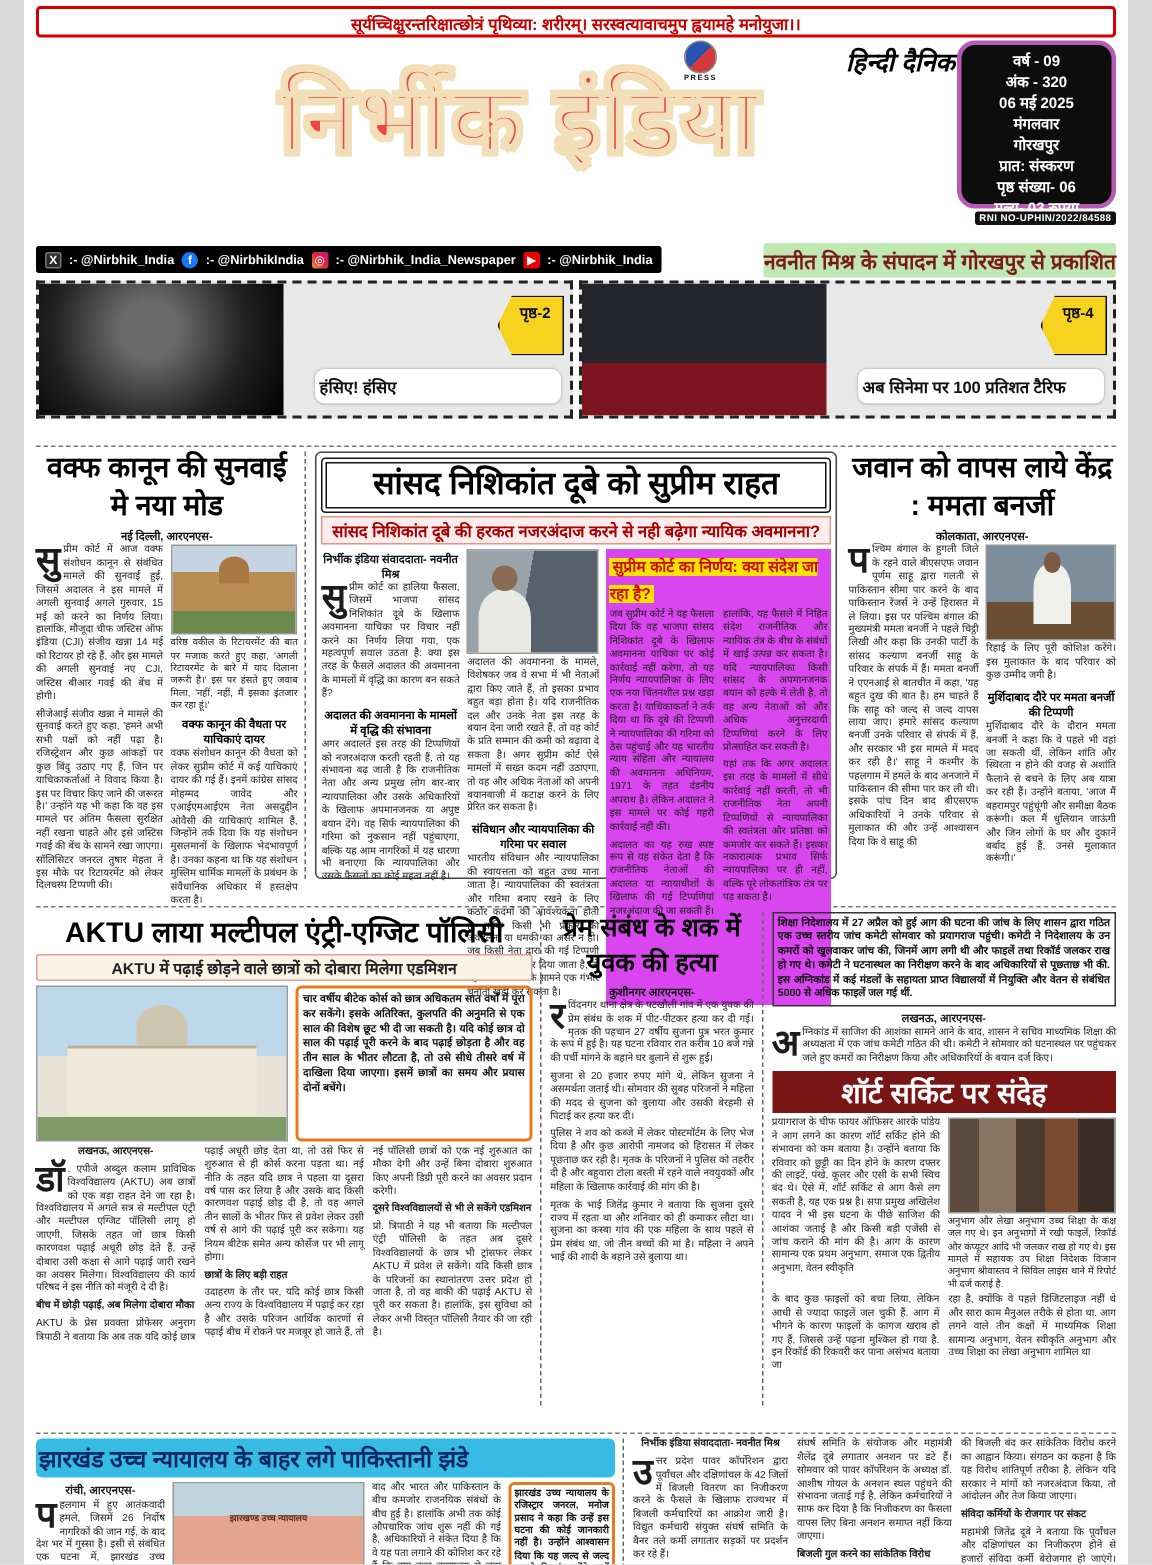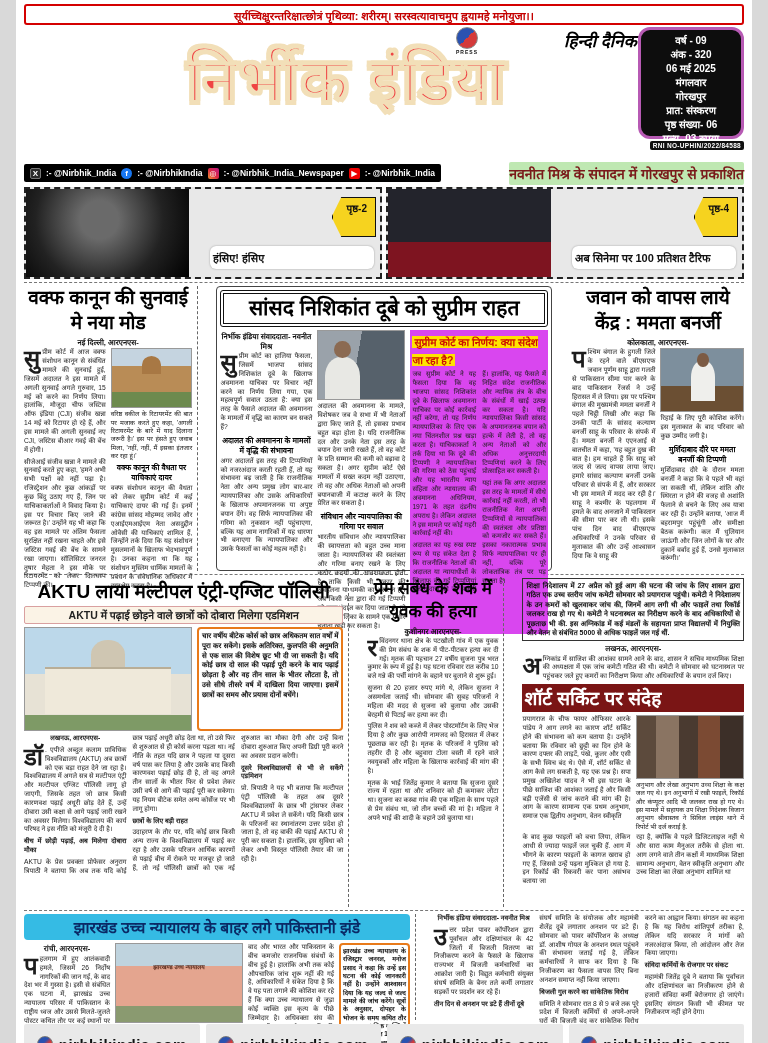--- a/index.html
+++ b/index.html
@@ -46,21 +46,21 @@
   .ph-gorilla{background:radial-gradient(circle at 45% 35%,#6a6a6a 0 18%,#222 60%,#000 100%);}
   .ph-surgery{background:linear-gradient(180deg,#0f6f74 0 55%,#1d8d8d 55% 75%,#2aa  100%);}
   .ph-trump{background:linear-gradient(180deg,#23242c 0 60%,#7e1420 60% 100%);}
   .arrow{position:absolute;right:4px;top:8px;background:#f6d31f;border:1.5px solid #111;color:#111;
          font-size:10px;font-weight:800;padding:3px 8px 21px 14px;
          clip-path:polygon(0 50%,22% 0,100% 0,100% 100%,22% 100%);}
   .bubble{position:absolute;right:6px;bottom:8px;left:52%;background:#fff;border-radius:6px;
           font-size:11px;font-weight:800;padding:4px 3px;box-shadow:0 0 2px #999;}
 
   
-  .band{display:flex;gap:18px;border-top:1px dashed #777;padding-top:3px;margin-top:3px;}
+  .band{display:flex;gap:6px;border-top:1px dashed #777;padding-top:3px;margin-top:18px;}
   .sep-r{border-right:1px dashed #666;padding-right:5px;}
   h2{margin:0 0 2px 0;text-align:center;font-weight:800;color:#000;}
   .byline{font-size:7.5px;font-weight:700;text-align:center;margin:1px 0;}
   .body,.body p{font-size:6.7px;line-height:1.32;text-align:justify;margin:0 0 3px 0;color:#1c1c1c;}
   .cols2{column-count:2;column-gap:6px;}
   .cols3{column-count:3;column-gap:6px;}
   .dropcap{float:left;font-size:24px;line-height:.85;font-weight:700;padding:1px 2px 0 0;}
   .subhd{font-size:7.6px;font-weight:800;text-align:center;margin:2px 0;color:#000;}
   .caption{font-size:6.4px;line-height:1.3;text-align:justify;margin:2px 0;color:#222;}
   .photo{width:100%;border:1px solid #999;}
@@ -98,29 +98,29 @@
   .aktu-row{display:flex;gap:5px;margin-bottom:3px;}
   .ph-aktu{width:168px;height:104px;background:linear-gradient(180deg,#bcd8ea 0 45%,#e7e2d5 45% 85%,#7e9a66 85% 100%);position:relative;}
   .ph-aktu .dome{position:absolute;left:40%;top:12%;width:20%;height:28%;background:#cfc6b2;border-radius:50% 50% 0 0;}
   .ph-aktu .blk{position:absolute;left:12%;top:38%;width:76%;height:46%;background:#efe9da;border-top:2px solid #b9ae97;}
   .obox{flex:1;border:2.5px solid #e87a1a;border-radius:4px;padding:3px;font-size:7.1px;font-weight:700;line-height:1.38;text-align:justify;}
   .art-murder{width:148px;}
   .h-murder{font-size:17px;line-height:1.35;}
   .art-fire{width:240px;}
   .h-fire{font-size:14.5px;}
   .fire-intro{border:1.5px solid #333;padding:2px 3px;font-size:7px;font-weight:600;line-height:1.35;text-align:justify;margin-bottom:3px;}
-  .fire-banner{background:#7a1515;color:#fff;font-size:19px;font-weight:800;padding:1px 2px;margin:3px 0;}
+  .fire-banner{background:#7a1515;color:#fff;font-size:19px;font-weight:800;text-align:center;padding:1px 2px;margin:3px 0;}
   .fire-row{display:flex;gap:5px;}
   .fire-row .c{flex:1;}
   .ph-burnt{height:64px;background:linear-gradient(90deg,#5c4a3c 0 18%,#8a7462 18% 40%,#4a3a30 40% 58%,#7b4a33 58% 78%,#3c2f28 78% 100%);}
 
   
   .band3{height:110px;}
   .jh-wrap{width:392px;}
-  .jh-banner{background:#35bbe4;color:#0a2a66;font-size:15.5px;font-weight:800;text-align:center;
+  .jh-banner{background:#35bbe4;color:#0a2a66;font-size:15.5px;font-weight:800;text-align:left;
              border-radius:4px;padding:2px;margin-bottom:3px;}
   .jh-row{display:flex;gap:5px;}
   .jh-c{width:86px;}
   .ph-jh{width:128px;height:80px;background:linear-gradient(180deg,#bfd3de 0 28%,#e4a58f 28% 80%,#8a9a70 80% 100%);position:relative;}
   .ph-jh .lbl{position:absolute;top:24%;left:0;right:0;text-align:center;font-size:6px;font-weight:700;color:#5b2c1d;}
   .jh-obox{flex:1;border:2.5px solid #e87a1a;border-radius:4px;padding:2px;font-size:6.4px;font-weight:700;line-height:1.3;text-align:justify;}
   .art-power{flex:1;}
   .h-power{font-size:15px;}
 
   
@@ -203,20 +203,21 @@
               <p>वक्फ संशोधन कानून की वैधता को लेकर सुप्रीम कोर्ट में कई याचिकाएं दायर की गई हैं। इनमें कांग्रेस सांसद मोहम्मद जावेद और एआईएमआईएम नेता असदुद्दीन ओवैसी की याचिकाएं शामिल हैं, जिन्होंने तर्क दिया कि यह संशोधन मुसलमानों के खिलाफ भेदभावपूर्ण है। उनका कहना था कि यह संशोधन मुस्लिम धार्मिक मामलों के प्रबंधन के संवैधानिक अधिकार में हस्तक्षेप करता है।</p>
             </div>
         </div>
       </div>
     </section>
 
     <section class="art-mp">
       <div class="mp-hbox">
         <h2 class="h-mp">सांसद निशिकांत दूबे को सुप्रीम राहत</h2>
       </div>
+      <div class="mp-strip">सांसद निशिकांत दूबे की हरकत नजरअंदाज करने से नही बढ़ेगा न्यायिक अवमानना?</div>
       <div class="mp-row">
         <div class="mp-c1">
           <div class="byline">निर्भीक इंडिया संवाददाता- नवनीत मिश्र</div>
           <div class="body">
               <p><span class="dropcap">सु</span><span>प्रीम कोर्ट का हालिया फैसला, जिसमें भाजपा सांसद निशिकांत दूबे के खिलाफ अवमानना याचिका पर विचार नहीं करने का निर्णय लिया गया, एक महत्वपूर्ण सवाल उठता है: क्या इस तरह के फैसले अदालत की अवमानना के मामलों में वृद्धि का कारण बन सकते हैं?</span></p>
             </div>
           <div class="subhd">अदालत की अवमानना के मामलों में वृद्धि की संभावना</div>
           <div class="body">
               <p>अगर अदालतें इस तरह की टिप्पणियों को नजरअंदाज करती रहती हैं, तो यह संभावना बढ़ जाती है कि राजनीतिक नेता और अन्य प्रमुख लोग बार-बार न्यायपालिका और उसके अधिकारियों के खिलाफ अपमानजनक या अपुष्ट बयान देंगे। वह सिर्फ न्यायपालिका की गरिमा को नुकसान नहीं पहुंचाएगा, बल्कि यह आम नागरिकों में यह धारणा भी बनाएगा कि न्यायपालिका और उसके फैसलों का कोई महत्व नहीं है।</p>
             </div>

